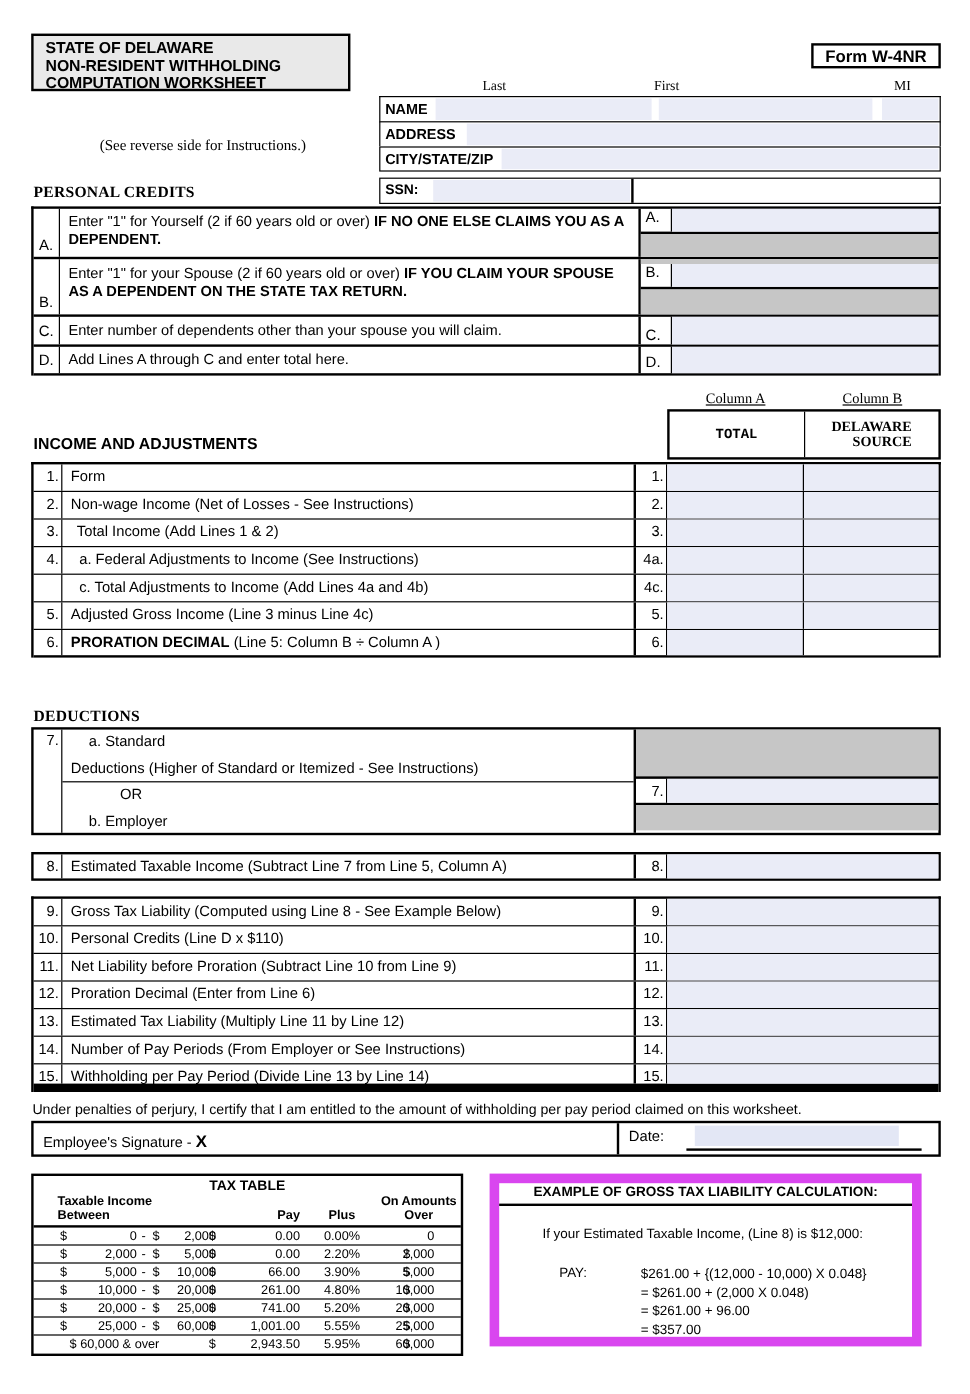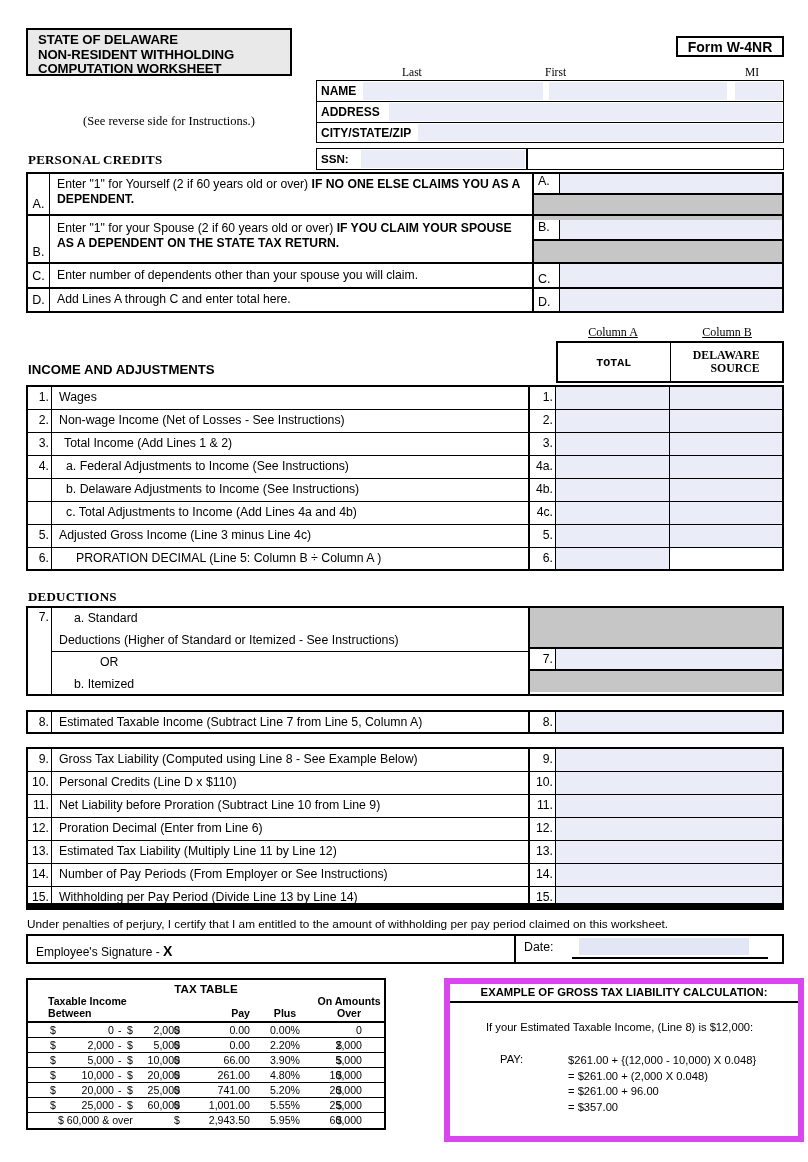--- a/index.html
+++ b/index.html
@@ -77,21 +77,21 @@
   .tot-a { flex: 1; border-right: 1.6px solid #000; display:flex; align-items:center; justify-content:center;
            font-weight: bold; font-size: 11.6px; font-family: Liberation Mono, monospace; }
   .tot-b { flex: 1; display:flex; align-items:center; justify-content:center; text-align:right;
            font-family:Liberation Serif, serif; font-weight: bold; font-size: 11.8px; line-height: 13px; }
 
   .inc { position: absolute; left: 26px; top: 385px; width: 758px; border: 2px solid #000; border-bottom: none; }
   .inc-row { display: flex; border-bottom: 1.6px solid #000; height: 23px; }
   .inc-row:last-child { border-bottom: 2px solid #000; }
   .inc-n { width: 24px; flex: 0 0 24px; border-right: 1.5px solid #000; font-size: 12.2px; text-align: right; padding-right: 2px; line-height: 21px;}
   .inc-t { flex: 1; font-size: 12.3px; padding-left: 7px; line-height: 21px; }
-  .inc-t b { font-weight: normal; margin-left: 17px; }
+  .inc-t b { font-weight: bold; }
   .inc-r { width: 254px; flex: 0 0 254px; border-left: 2px solid #000; display: flex; }
   .inc-rn { width: 26px; flex: 0 0 26px; border-right: 1.6px solid #000; font-size: 12.2px; text-align:right; padding-right:2px; line-height:21px; }
   .inc-ca { flex: 1; border-right: 1.6px solid #000; }
   .inc-cb { flex: 1; }
 
   
   .ded-title { position: absolute; left: 28px; top: 589px; font-family:"Liberation Serif", serif;
                font-weight: bold; font-size: 13px; letter-spacing: .2px; }
   .ded { position: absolute; left: 26px; top: 606px; width: 758px; height: 90px; border: 2px solid #000; display:flex; }
   .ded-n { width: 24px; flex: 0 0 24px; border-right: 1.5px solid #000; font-size: 12.2px; text-align:right; padding-right:2px; padding-top:2px; }
@@ -151,21 +151,21 @@
   .c2 { width: 88px; flex: 0 0 88px; position: relative; }
   .c2 .dd { position:absolute; left: 6px; }
   .c2 .vv { position:absolute; right: 6px; }
   .c3 { width: 58px; flex: 0 0 58px; text-align:center; }
   .c4 { flex: 1; position: relative; }
   .c4 .dd { position:absolute; left: 22px; }
   .c4 .vv { position:absolute; right: 22px; }
   .c4 .zz { position:absolute; right: 22px; }
 
   
-  .ex { position: absolute; left: 444px; top: 978px; width: 360px; height: 164px; border: 6px solid #d946ef; }
+  .ex { position: absolute; left: 408px; top: 978px; width: 360px; height: 144px; border: 8px solid #d946ef; }
   .ex-title { text-align:center; font-weight: bold; font-size: 11.3px; padding-top: 2px; border-bottom: 2px solid #000; padding-bottom: 3px; }
   .ex-line1 { font-size: 11.2px; padding: 18px 0 0 36px; }
   .ex-pay { font-size: 11.2px; padding: 20px 0 0 50px; display: flex; }
   .ex-pay .pw { width: 68px; flex: 0 0 68px; }
   .ex-pay .pl { line-height: 15.5px; }
 </style>
 </head>
 <body>
 
 <div class="page">
@@ -268,21 +268,21 @@
       <div>
         <div>DELAWARE</div>
         <div>SOURCE</div>
       </div>
     </div>
   </div>
 
   <div class="inc">
     <div class="inc-row">
       <div class="inc-n">1.</div>
-      <div class="inc-t">Wages</div>
+      <div class="inc-t">Form</div>
       <div class="inc-r">
         <div class="inc-rn">1.</div>
         <div class="inc-ca fld"></div>
         <div class="inc-cb fld"></div>
       </div>
     </div>
 
     <div class="inc-row">
       <div class="inc-n">2.</div>
       <div class="inc-t">Non-wage Income  (Net of Losses - See Instructions)</div>
@@ -306,29 +306,20 @@
     <div class="inc-row">
       <div class="inc-n">4.</div>
       <div class="inc-t" style="padding-left:14px;">a.  Federal Adjustments to Income (See Instructions)</div>
       <div class="inc-r">
         <div class="inc-rn">4a.</div>
         <div class="inc-ca fld"></div>
         <div class="inc-cb fld"></div>
       </div>
     </div>
 
-    <div class="inc-row">
-      <div class="inc-n"></div>
-      <div class="inc-t" style="padding-left:14px;">b.  Delaware Adjustments to Income (See Instructions)</div>
-      <div class="inc-r">
-        <div class="inc-rn">4b.</div>
-        <div class="inc-ca fld"></div>
-        <div class="inc-cb fld"></div>
-      </div>
-    </div>
 
     <div class="inc-row">
       <div class="inc-n"></div>
       <div class="inc-t" style="padding-left:14px;">c.  Total Adjustments to Income (Add Lines 4a and 4b)</div>
       <div class="inc-r">
         <div class="inc-rn">4c.</div>
         <div class="inc-ca fld"></div>
         <div class="inc-cb fld"></div>
       </div>
     </div>
@@ -354,21 +345,21 @@
     </div>
   </div>
 
   <div class="ded-title">DEDUCTIONS</div>
   <div class="ded">
     <div class="ded-n">7.</div>
     <div class="ded-mid">
       <div class="ded-line nb i1">a. Standard</div>
       <div class="ded-line">Deductions (Higher of Standard or Itemized - See Instructions)</div>
       <div class="ded-line nb i2">OR</div>
-      <div class="ded-line nb i1">b.  Itemized</div>
+      <div class="ded-line nb i1">b.  Employer</div>
     </div>
     <div class="ded-right">
       <div class="dr-top"></div>
       <div class="dr-mid">
         <div class="dr-num">7.</div>
         <div class="dr-in fld"></div>
       </div>
       <div class="dr-bot"></div>
     </div>
   </div>

